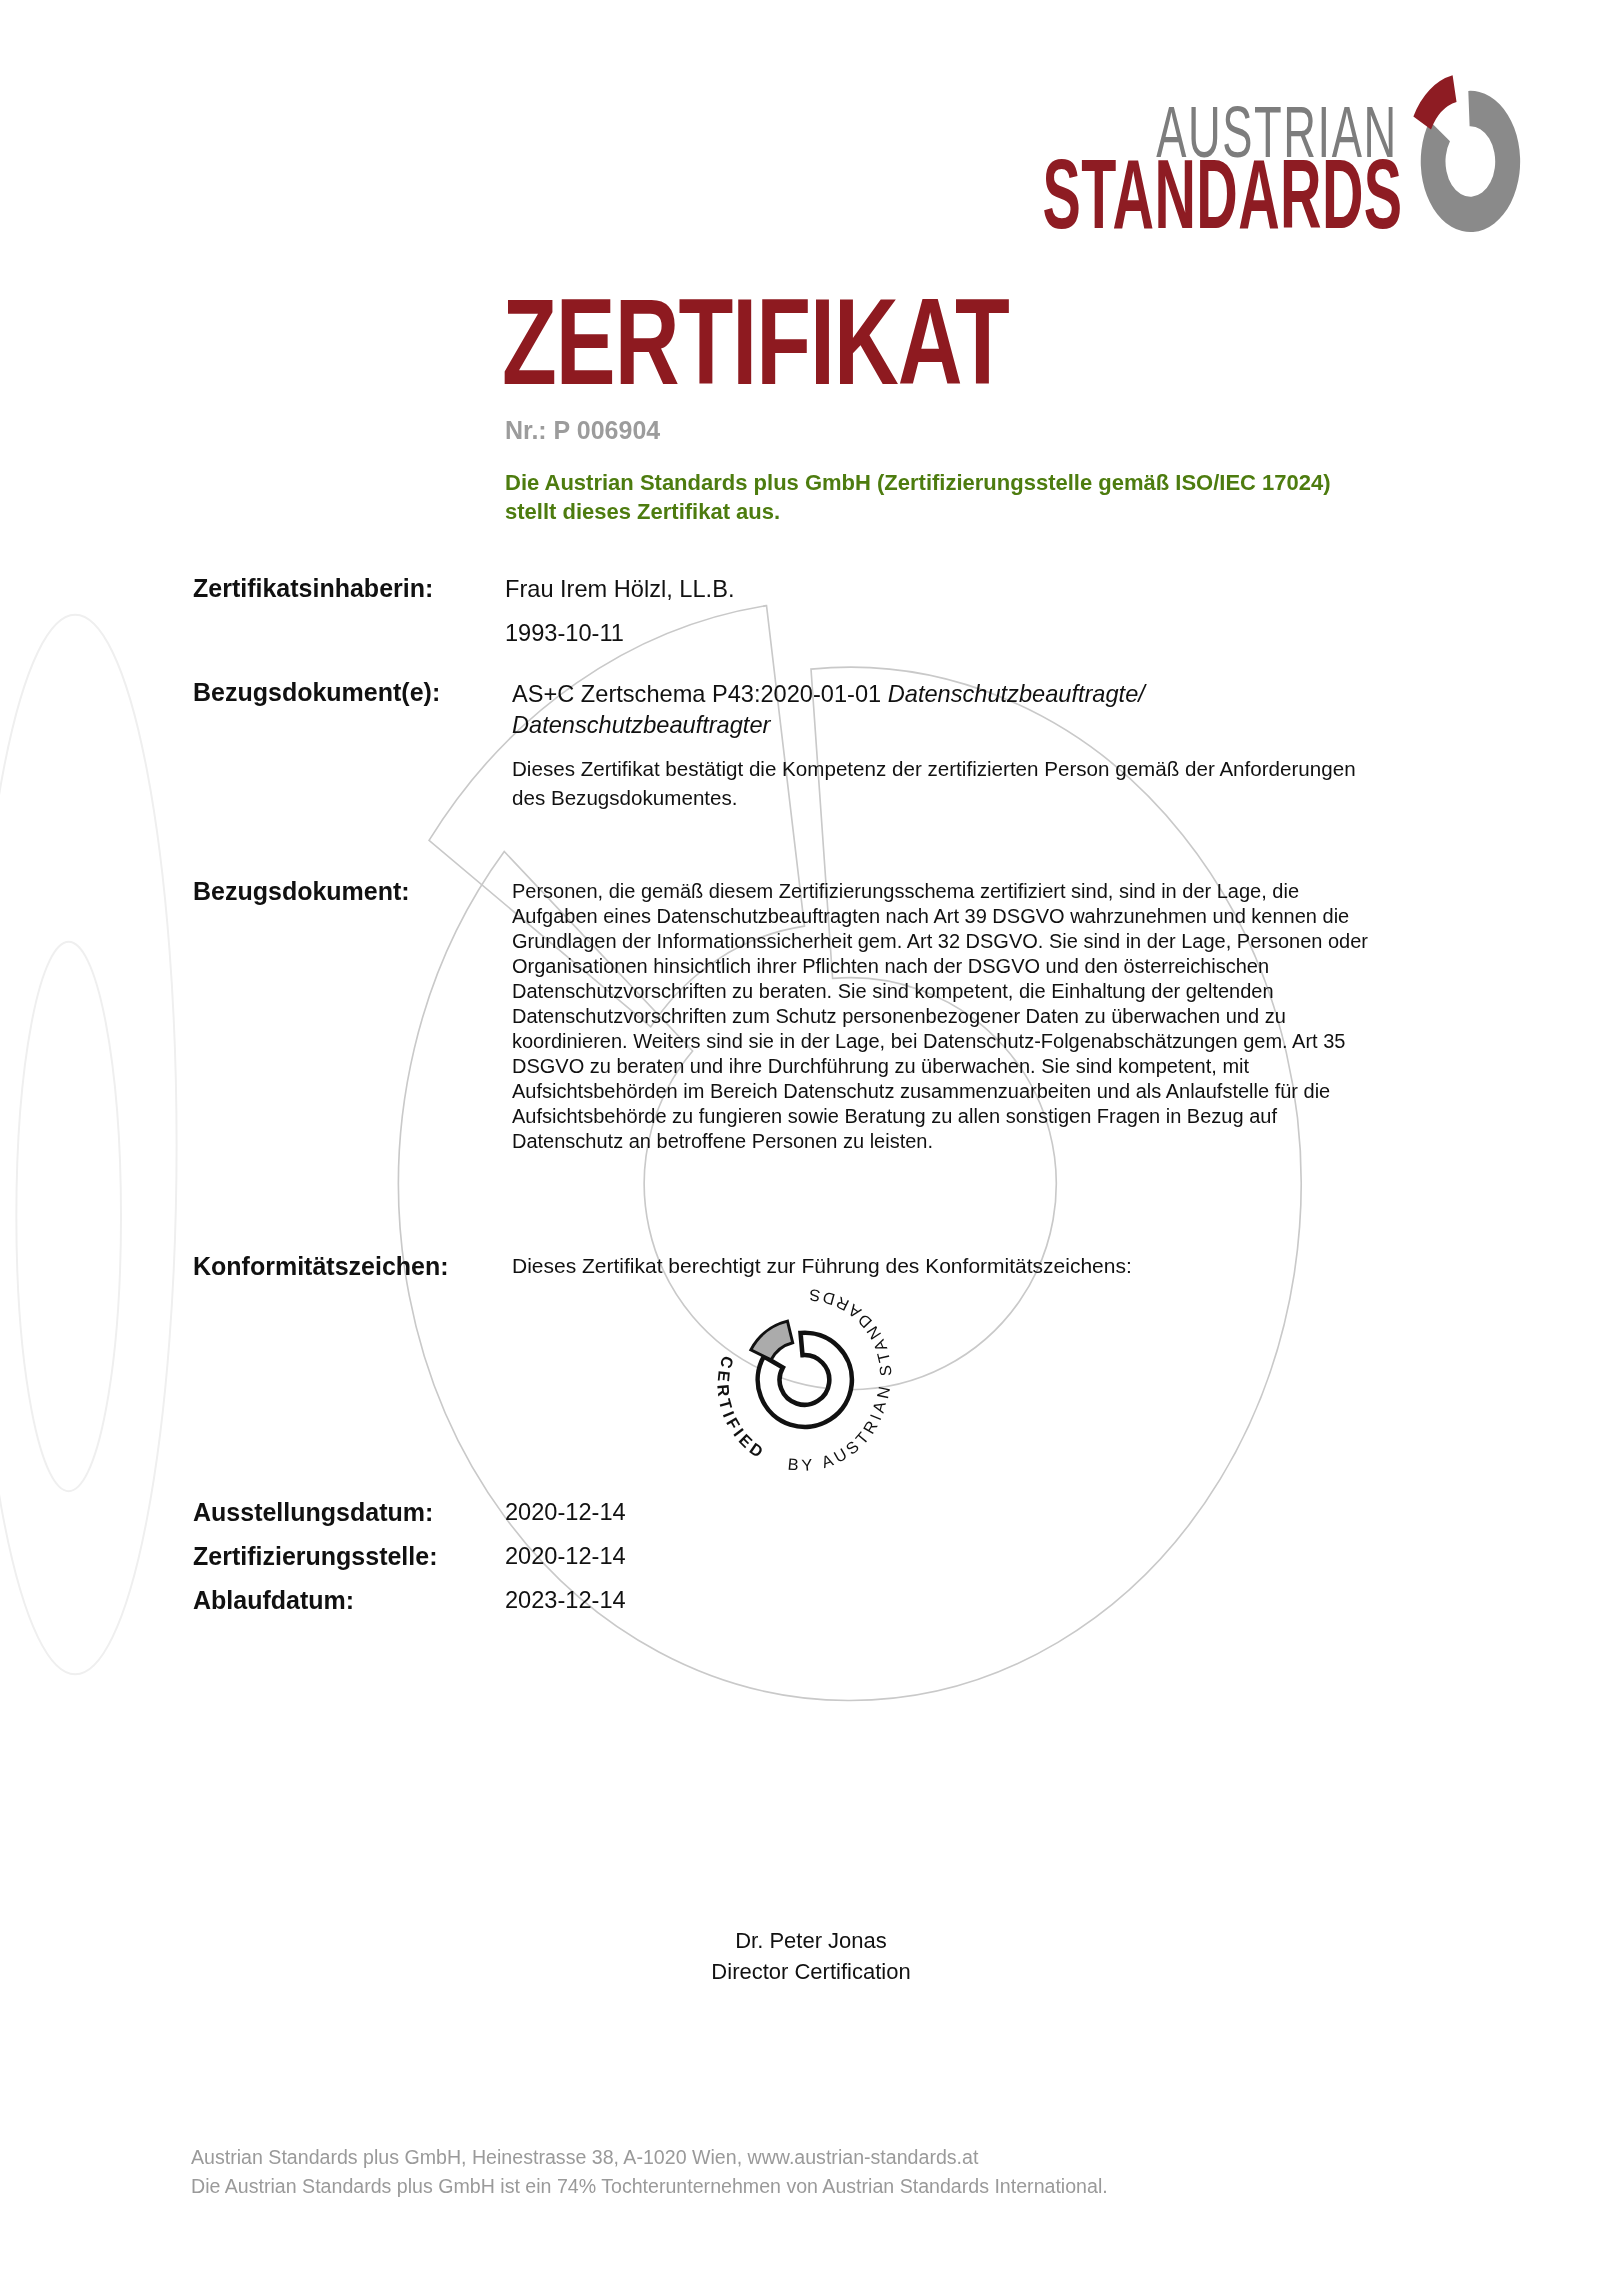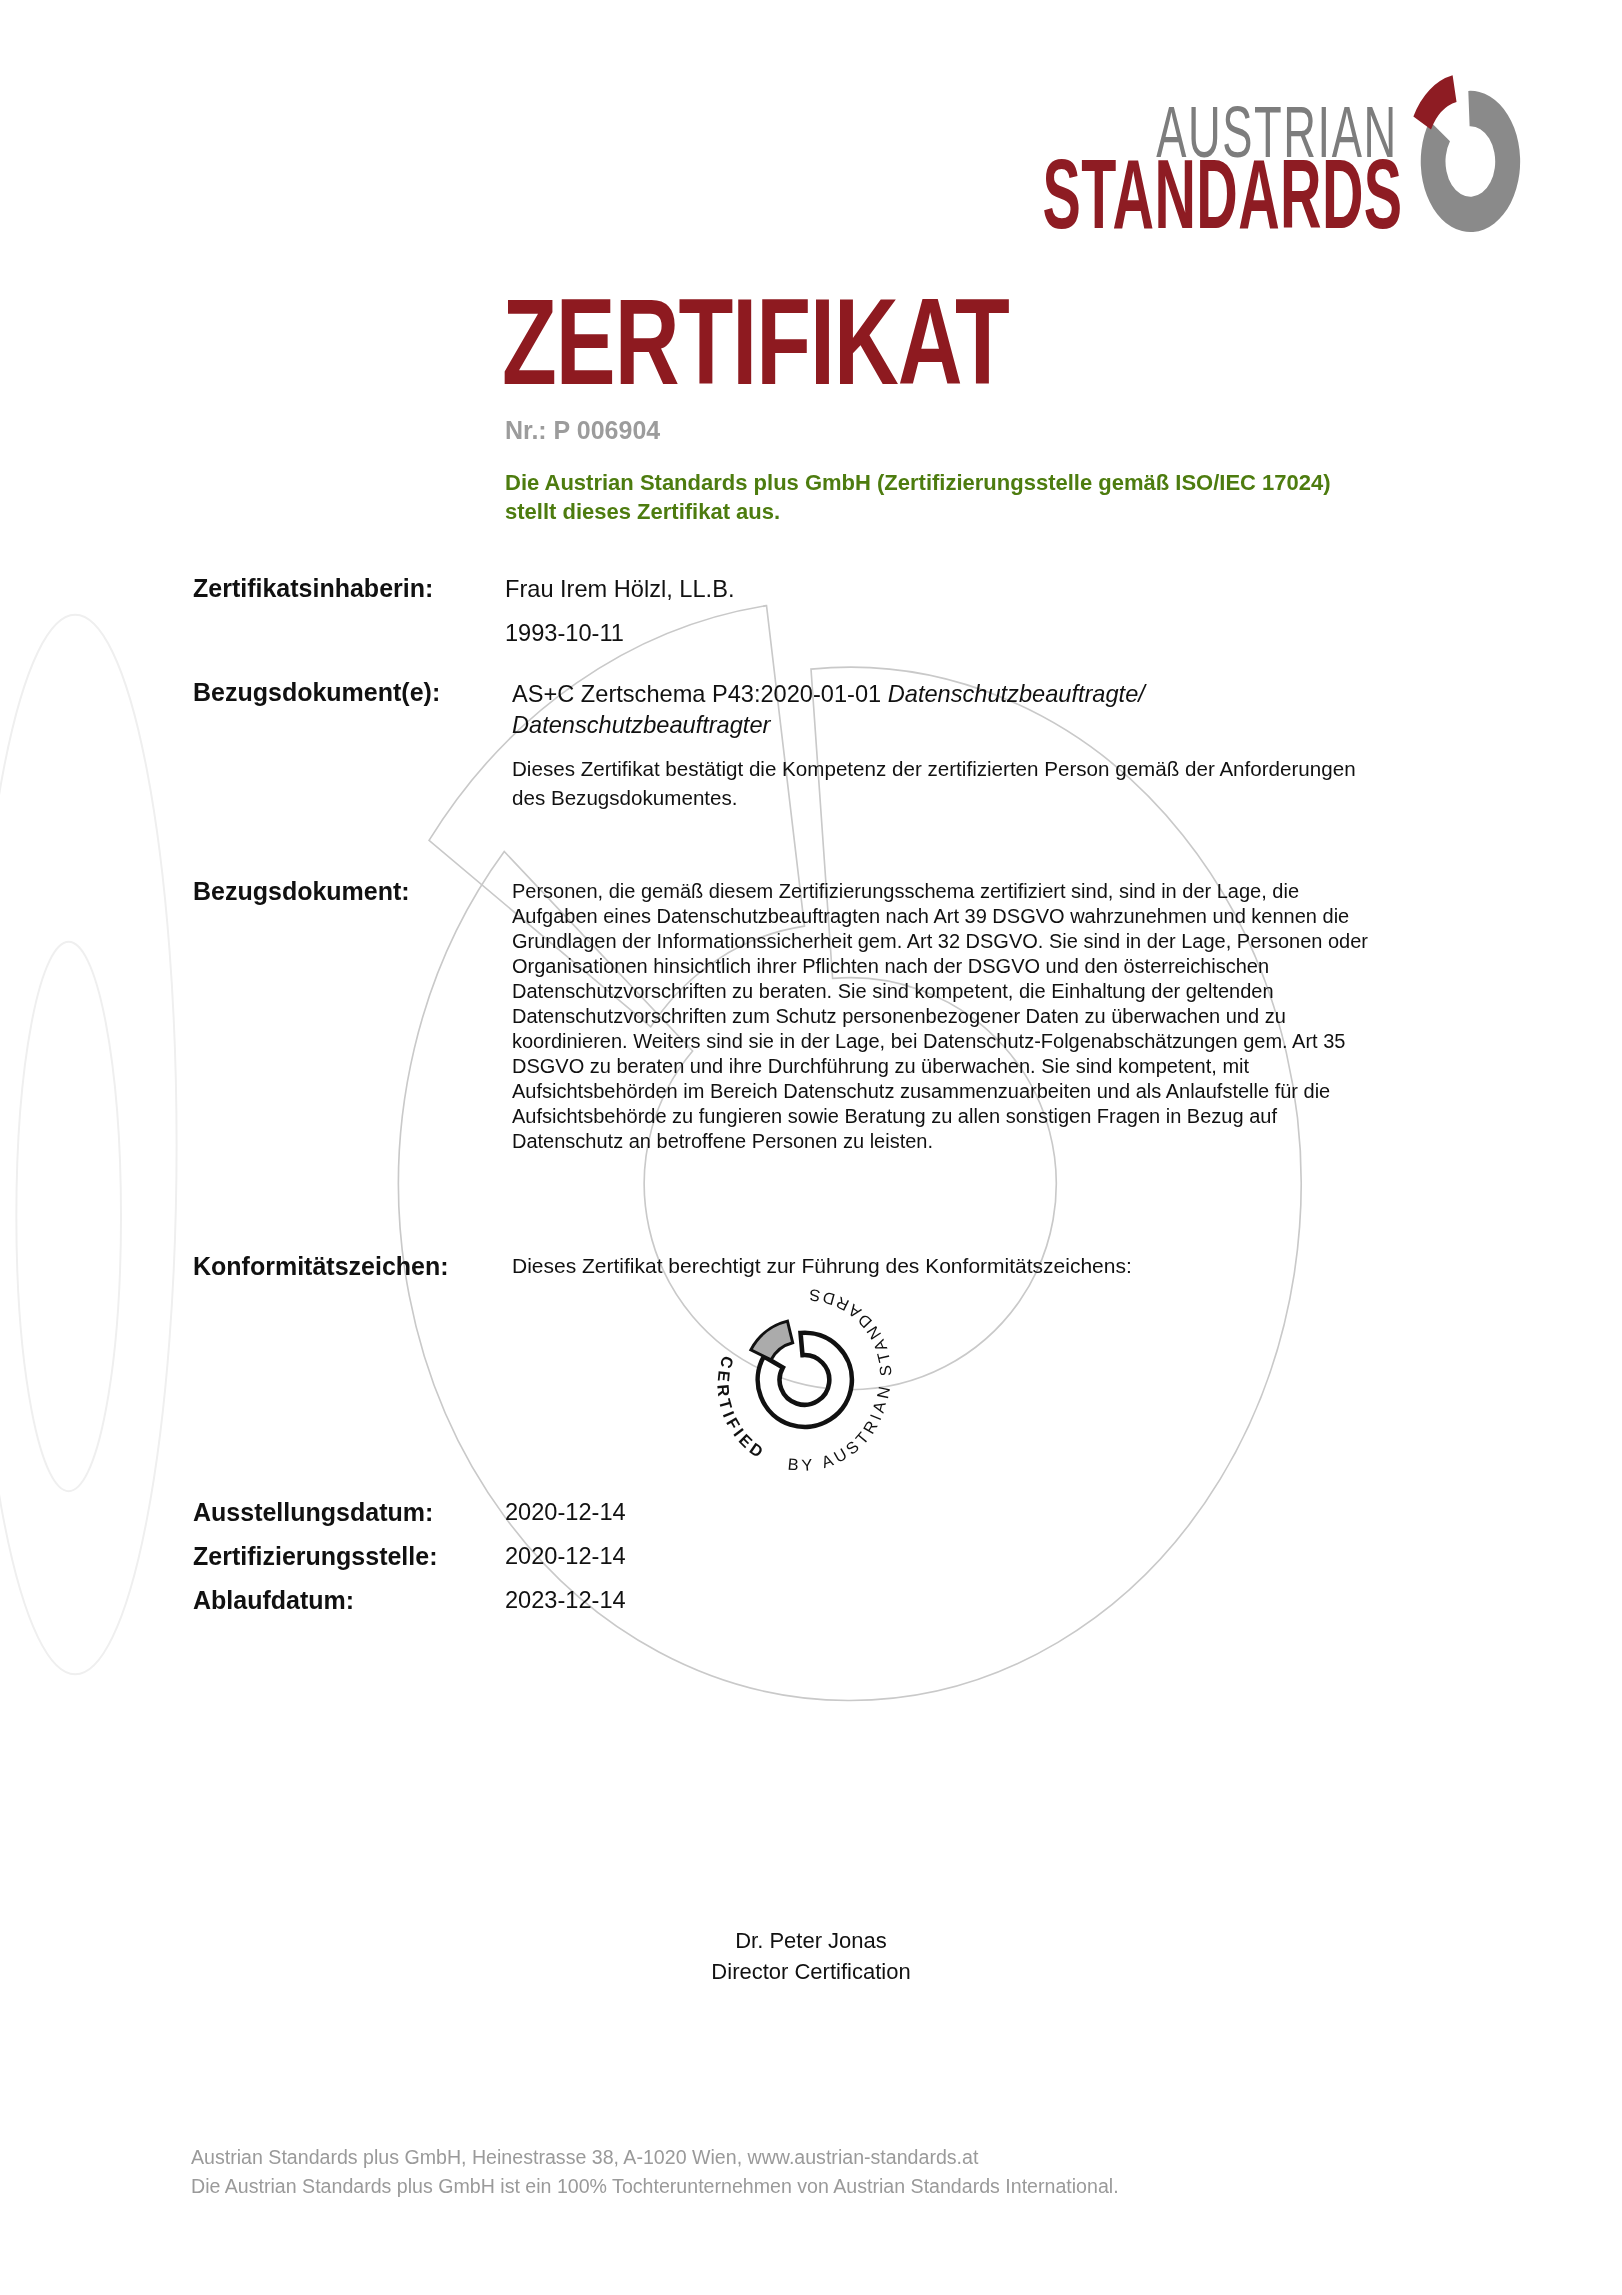--- a/index.html
+++ b/index.html
@@ -138,17 +138,17 @@
   <div class="field-label" style="top:1586px;">Ablaufdatum:</div>
   <div class="field-value" style="top:1587px;">2023-12-14</div>
 
   <div class="sig-block">
     <div>Dr. Peter Jonas</div>
     <div>Director Certification</div>
   </div>
 
   <div class="footer-block">
     <div>Austrian Standards plus GmbH, Heinestrasse 38, A-1020 Wien, www.austrian-standards.at</div>
-    <div>Die Austrian Standards plus GmbH ist ein 100% Tochterunternehmen von Austrian Standards International.</div>
+    <div>Die Austrian Standards plus GmbH ist ein 74% Tochterunternehmen von Austrian Standards International.</div>
   </div>
 
 </div>
 
 
 </body></html>

